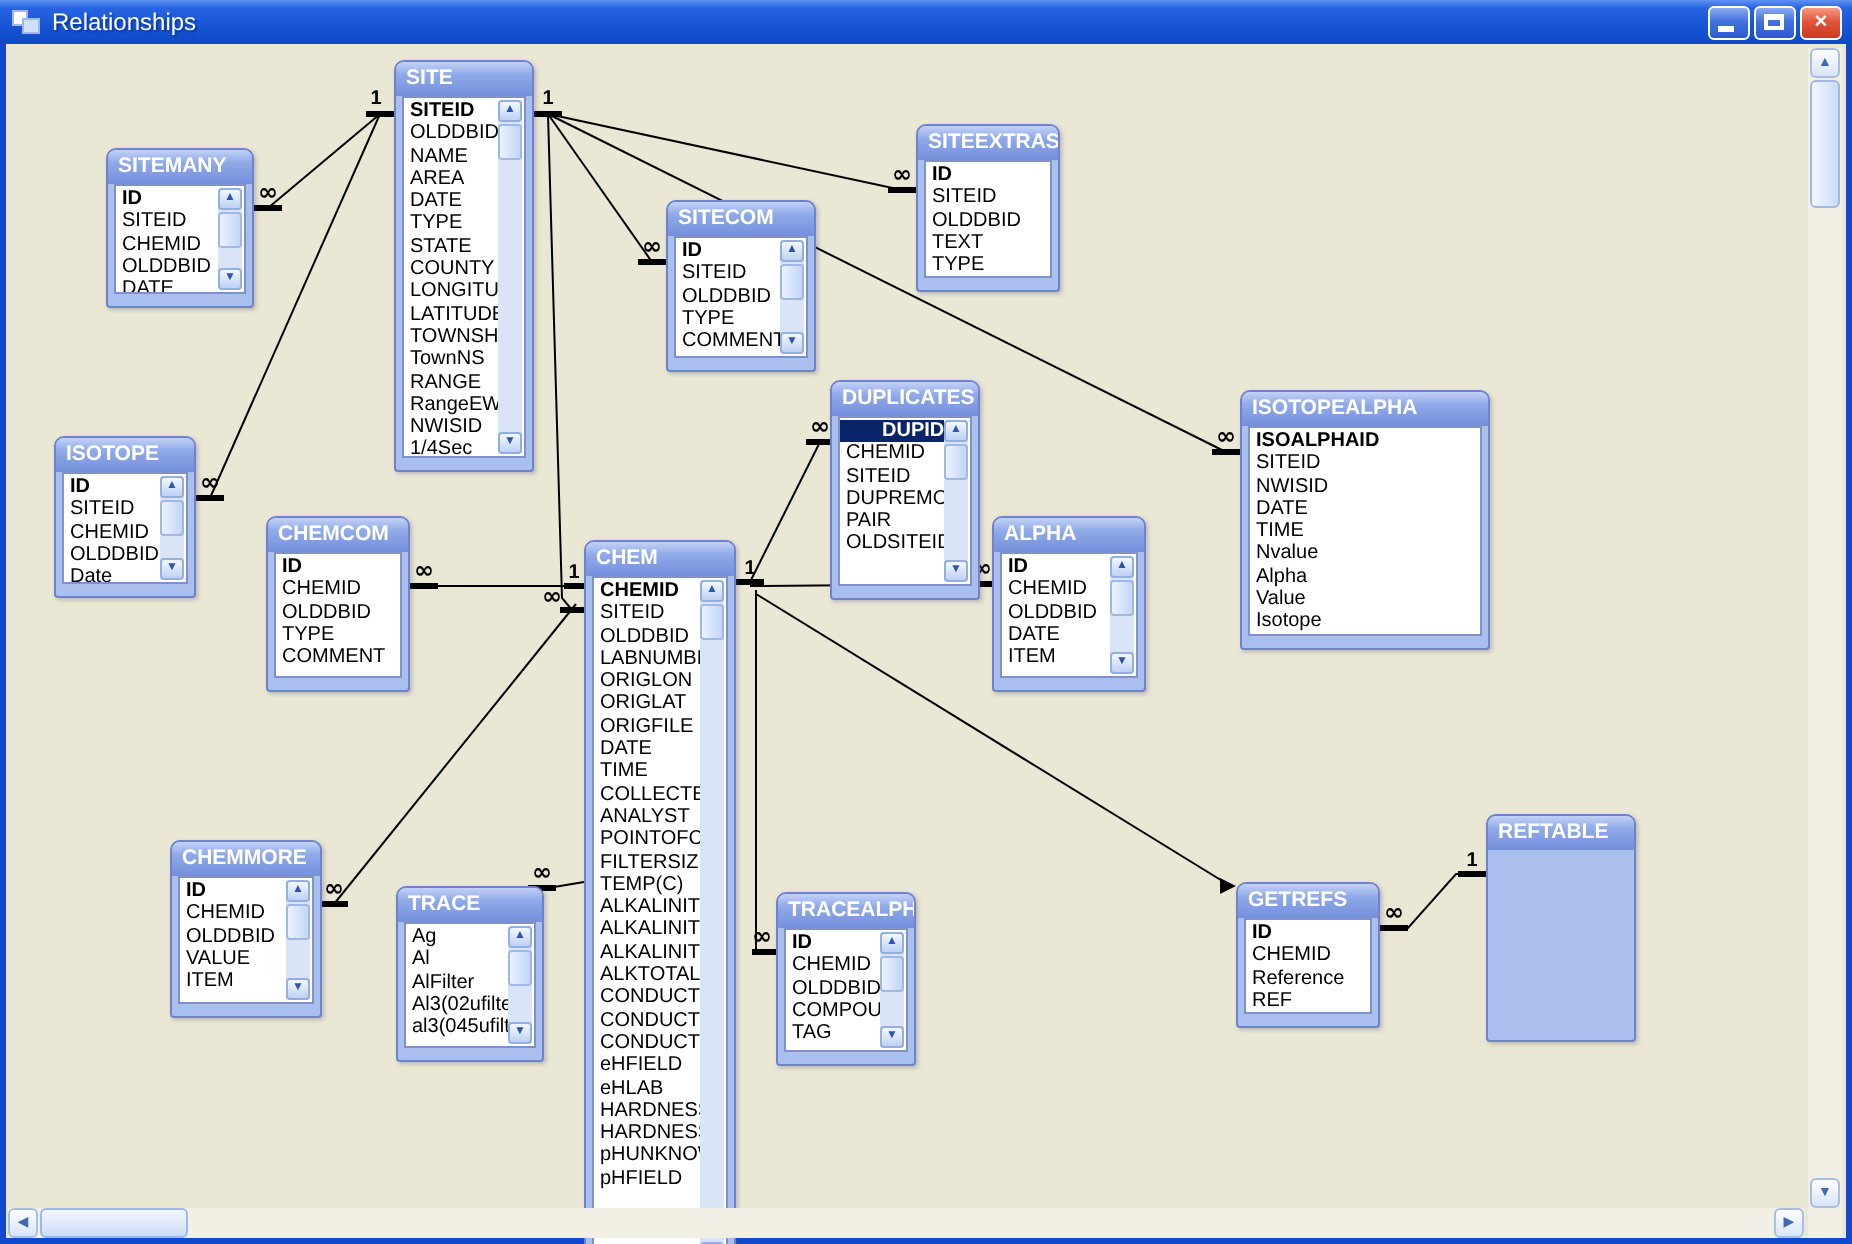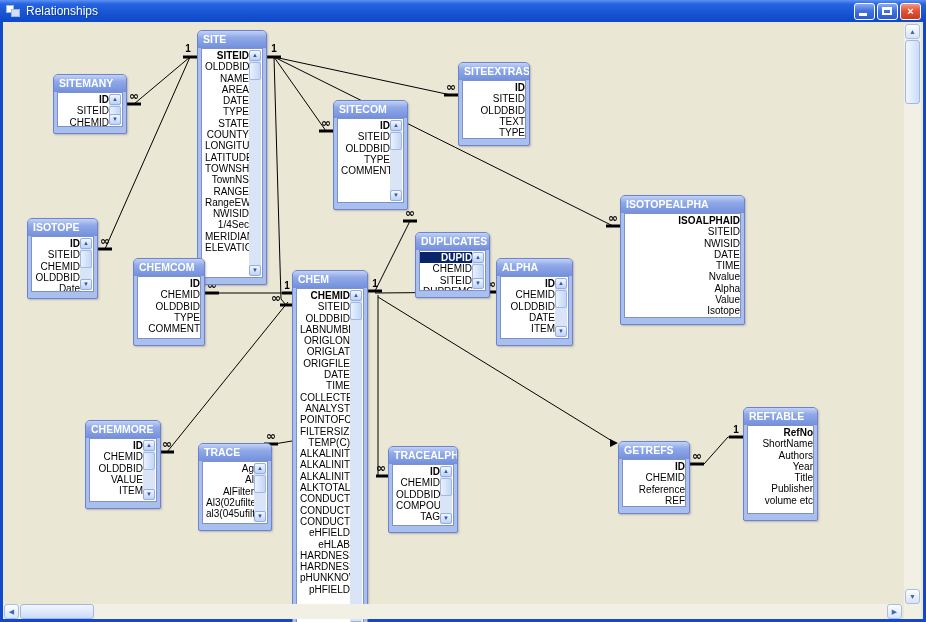--- a/index.html
+++ b/index.html
@@ -30,21 +30,21 @@
   .labinf{font:bold 12px "DejaVu Sans",sans-serif;fill:#000;}
   
   .tbl{position:absolute;box-sizing:border-box;background:#A9BFEE;border:1px solid #6E82CE;
     border-radius:5px 5px 2px 2px;padding:0 3px 3px 3px;z-index:2;
     box-shadow:1px 1px 2px rgba(90,90,120,.35);}
   .tbl-h{height:17px;line-height:17px;margin:0 -3px;padding-left:5px;color:#fff;font-weight:bold;font-size:10.5px;
     background:linear-gradient(180deg,#C2D2F6 0%,#8FA9E8 38%,#7490DC 100%);
     border-radius:4px 4px 0 0;white-space:nowrap;overflow:hidden;}
   .tbl-b{position:relative;background:#fff;border:1px solid #8090C8;overflow:hidden;
     height:calc(100% - 20px);box-sizing:border-box;}
-  .rows{padding:1px 0 0 3px;text-align:right;}
+  .rows{padding:1px 0 0 3px;}
   .frow{height:11.3px;line-height:11.3px;font-size:10px;color:#000;white-space:nowrap;overflow:hidden;}
   .frow.b{font-weight:bold;}
   .frow.sel{background:#0A246A;color:#fff;margin-left:-3px;padding-left:21px;}
   .hasSB .rows{margin-right:13px;}
   .tsb{position:absolute;right:1px;top:1px;bottom:1px;width:12px;background:#D9E4F7;border-radius:2px;}
   .tsb-a{position:absolute;left:0;width:12px;height:11px;background:linear-gradient(180deg,#F2F7FE,#BED2F4);
     border:1px solid #93AEE2;border-radius:2px;box-sizing:border-box;
     font-size:6px;line-height:9px;text-align:center;color:#2D54B0;}
   .tsb-a.up{top:0;}
   .tsb-a.dn{bottom:0;}
@@ -135,38 +135,38 @@
         <polyline points="271,422 289,419" class="rline"></polyline>
         <line x1="261" y1="422" x2="275" y2="422" class="rstub"></line>
         <text x="268" y="418" text-anchor="middle" class="labinf">∞</text>
         <polyline points="694,442 701,442 725,415 733,415" class="rline"></polyline>
         <line x1="687" y1="442" x2="701" y2="442" class="rstub"></line>
         <line x1="726" y1="415" x2="740" y2="415" class="rstub"></line>
         <text x="694" y="438" text-anchor="middle" class="labinf">∞</text>
         <text x="733" y="411" text-anchor="middle" class="lab1">1</text>
       </svg>
     <div id="tables">
-        <div class="tbl hasSB" style="left: 50px; top: 52px; width: 74px; height: 60px;">
+        <div class="tbl hasSB" style="left: 50px; top: 52px; width: 74px; height: 80px;">
           <div class="tbl-h">SITEMANY</div>
           <div class="tbl-b">
             <div class="rows">
               <div class="frow b">ID</div>
               <div class="frow">SITEID</div>
               <div class="frow">CHEMID</div>
               <div class="frow">OLDDBID</div>
               <div class="frow">DATE</div>
             </div>
             <div class="tsb">
               <div class="tsb-a up">▲</div>
               <div class="tsb-thumb"></div>
               <div class="tsb-a dn">▼</div>
             </div>
           </div>
         </div>
-        <div class="tbl hasSB" style="left: 194px; top: 8px; width: 70px; height: 255px;">
+        <div class="tbl hasSB" style="left: 194px; top: 8px; width: 70px; height: 206px;">
           <div class="tbl-h">SITE</div>
           <div class="tbl-b">
             <div class="rows">
               <div class="frow b">SITEID</div>
               <div class="frow">OLDDBID</div>
               <div class="frow">NAME</div>
               <div class="frow">AREA</div>
               <div class="frow">DATE</div>
               <div class="frow">TYPE</div>
               <div class="frow">STATE</div>
@@ -194,38 +194,38 @@
           <div class="tbl-b">
             <div class="rows">
               <div class="frow b">ID</div>
               <div class="frow">SITEID</div>
               <div class="frow">OLDDBID</div>
               <div class="frow">TEXT</div>
               <div class="frow">TYPE</div>
             </div>
           </div>
         </div>
-        <div class="tbl hasSB" style="left: 330px; top: 78px; width: 75px; height: 110px;">
+        <div class="tbl hasSB" style="left: 330px; top: 78px; width: 75px; height: 86px;">
           <div class="tbl-h">SITECOM</div>
           <div class="tbl-b">
             <div class="rows">
               <div class="frow b">ID</div>
               <div class="frow">SITEID</div>
               <div class="frow">OLDDBID</div>
               <div class="frow">TYPE</div>
               <div class="frow">COMMENT</div>
             </div>
             <div class="tsb">
               <div class="tsb-a up">▲</div>
               <div class="tsb-thumb"></div>
               <div class="tsb-a dn">▼</div>
             </div>
           </div>
         </div>
-        <div class="tbl hasSB" style="left: 412px; top: 168px; width: 75px; height: 66px; margin-top: 42px;">
+        <div class="tbl hasSB" style="left: 412px; top: 168px; width: 75px; height: 110px;">
           <div class="tbl-h">DUPLICATES</div>
           <div class="tbl-b">
             <div class="rows">
               <div class="frow b sel">DUPID</div>
               <div class="frow">CHEMID</div>
               <div class="frow">SITEID</div>
               <div class="frow">DUPREMOVE</div>
               <div class="frow">PAIR</div>
               <div class="frow">OLDSITEID</div>
             </div>
@@ -394,31 +394,20 @@
             <div class="rows">
               <div class="frow b">ID</div>
               <div class="frow">CHEMID</div>
               <div class="frow">Reference</div>
               <div class="frow">REF</div>
             </div>
           </div>
         </div>
         <div class="tbl" style="left: 740px; top: 385px; width: 75px; height: 114px;">
           <div class="tbl-h">REFTABLE</div>
-          <div class="tbl-b">
-            <div class="rows">
-              <div class="frow b">RefNo</div>
-              <div class="frow">ShortName</div>
-              <div class="frow">Authors</div>
-              <div class="frow">Year</div>
-              <div class="frow">Title</div>
-              <div class="frow">Publisher</div>
-              <div class="frow">volume etc</div>
-            </div>
-          </div>
         </div>
       </div>
 
     <div class="msb" id="msb-v">
       <div class="msb-a up">▲</div>
       <div class="msb-thumb"></div>
       <div class="msb-a dn">▼</div>
     </div>
     <div class="msb" id="msb-h">
       <div class="msb-a lf">◀</div>

